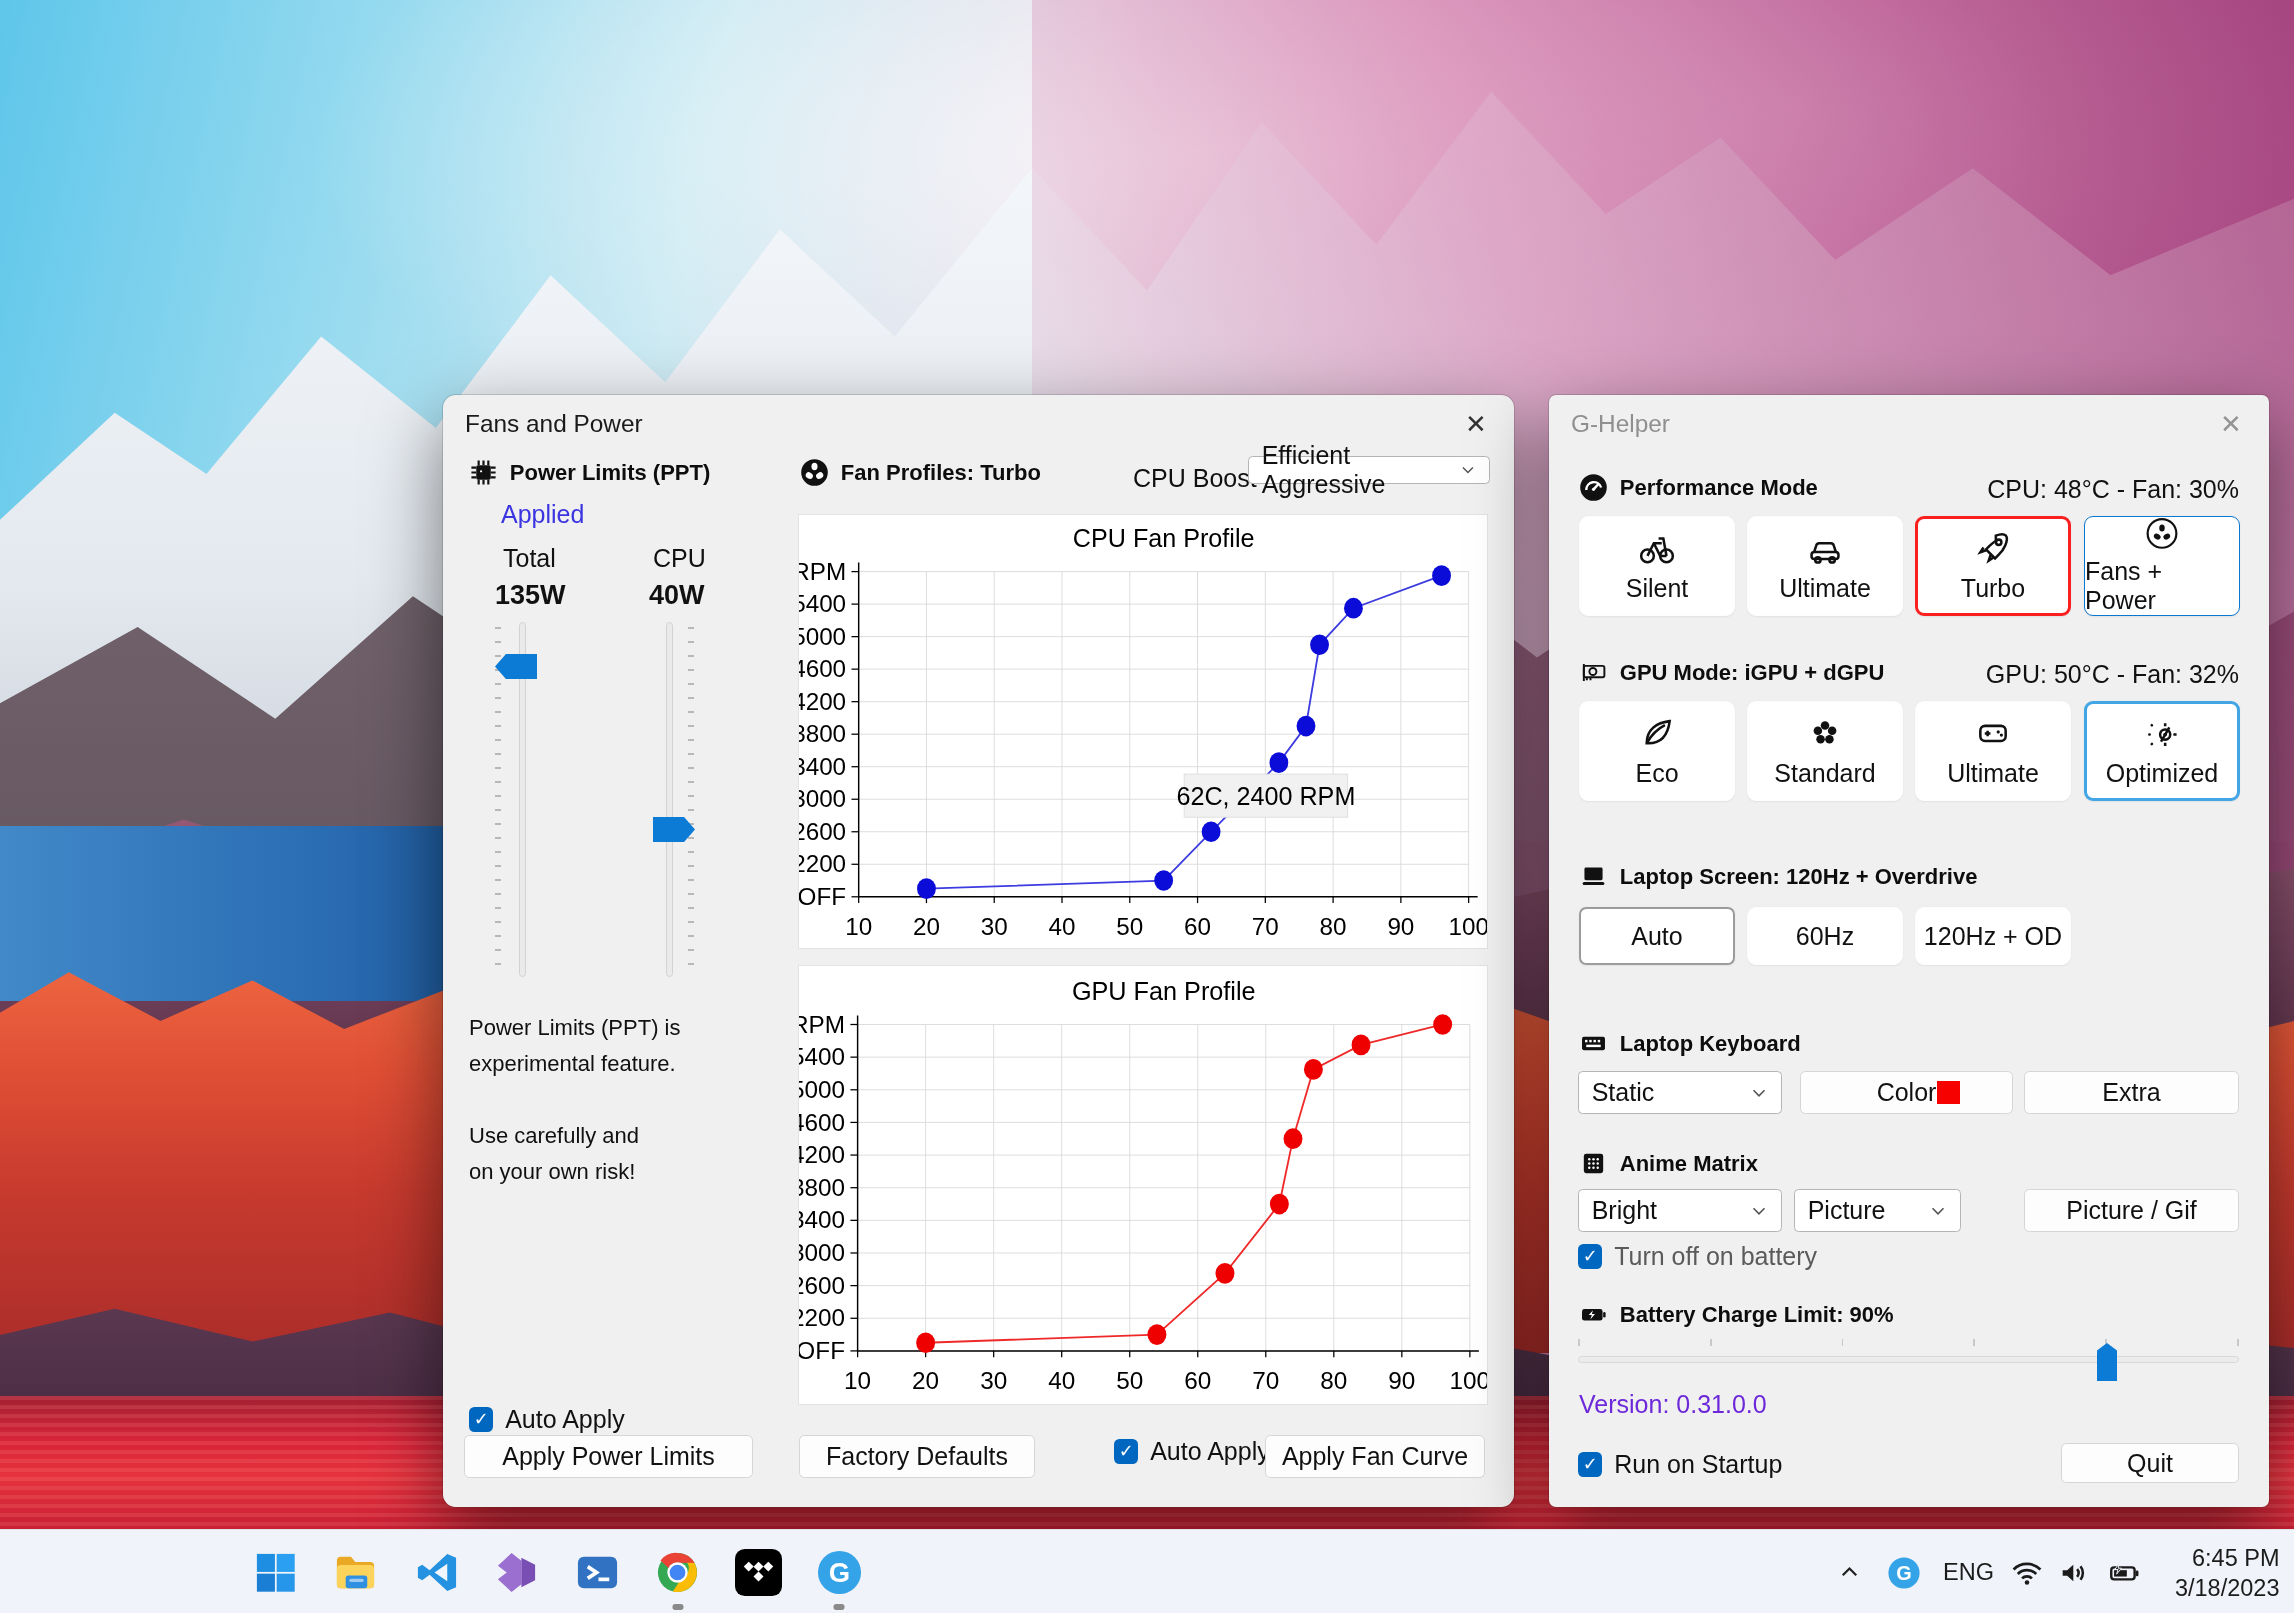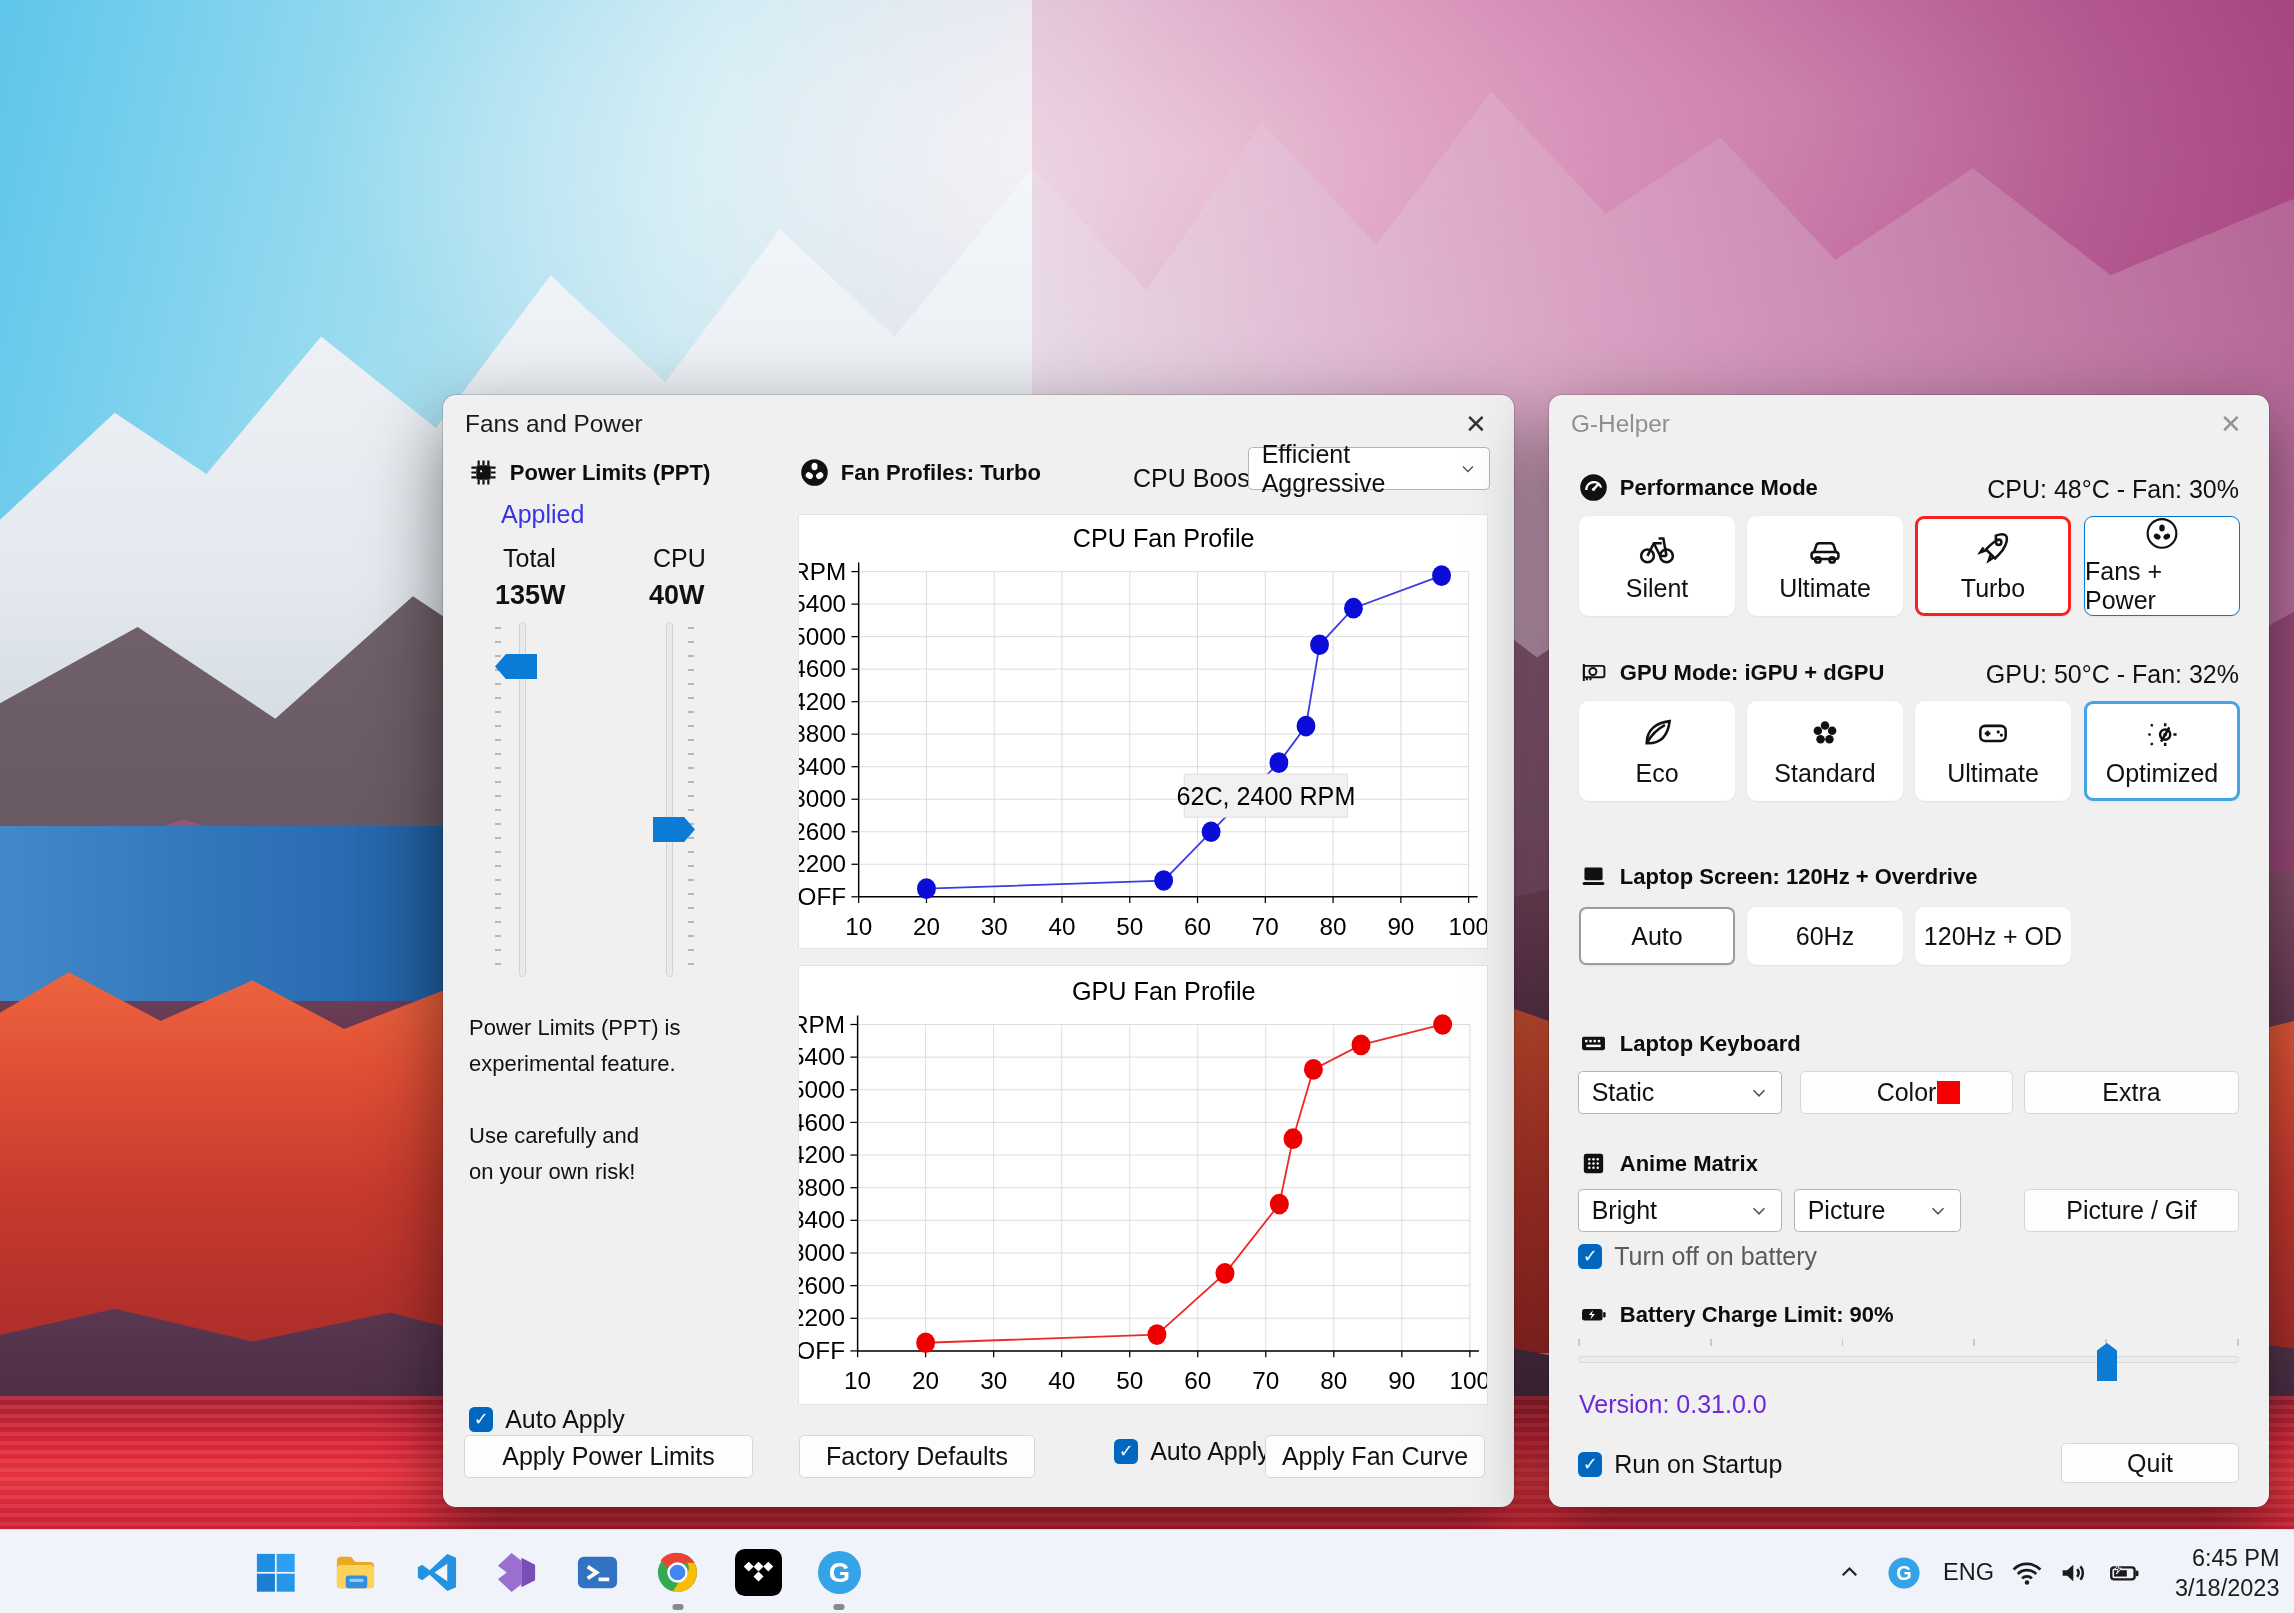--- a/index.html
+++ b/index.html
@@ -35,21 +35,21 @@
     clip-path:polygon(0% 35%,5% 15%,11% 40%,17% 18%,23% 45%,30% 20%,37% 50%,45% 22%,52% 48%,60% 25%,68% 52%,76% 28%,84% 50%,92% 30%,100% 45%,100% 100%,0% 100%); }
   .redlake { left:0; right:0; top:91.3%; height:8.7%;
     background:linear-gradient(180deg,#a32033 0%,#d92439 35%,#e6333f 60%,#c91f34 100%); }
   .redlake::after { content:""; position:absolute; inset:0;
     background:repeating-linear-gradient(180deg, rgba(255,145,135,.18) 0 3.6px, transparent 3.6px 9px); }
 
   
   .win { position:absolute; background:#f0f0f0; border-radius:12.7px;
     box-shadow:0 27px 72px rgba(0,0,0,.5), 0 0 0 0.9px rgba(0,0,0,.14); }
   #fans-win { left:443px; top:395px; width:1071px; height:1112px; }
-  #gh-win   { left:1549px; top:395px; width:720px; height:1112px; }
+  #gh-win   { left:1549px; top:395px; width:720px; height:1112px;border-radius:7px; }
   .wtitle { position:absolute; left:22px; top:14.5px; font-size:24.4px; color:#1a1a1a; }
   .wclose { position:absolute; top:9px; right:14.5px; width:47px; height:40px; font-size:26px;
     color:#333; display:flex; align-items:center; justify-content:center; }
   #gh-win .wtitle { color:#8f8f8f; }
   #gh-win .wclose { color:#949494; }
 
   .h { position:absolute; display:flex; align-items:center; gap:11.8px; font-weight:bold;
        font-size:22px; color:#0d0d0d; white-space:nowrap; }
   .h svg { width:29px; height:29px; flex:0 0 auto; }
   .statustext { position:absolute; font-size:25px; color:#111; white-space:nowrap; }
@@ -174,21 +174,21 @@
         <g fill="#fff">
           <ellipse cx="12" cy="7" rx="2.5" ry="3.1"></ellipse>
           <ellipse cx="7.7" cy="14.5" rx="2.5" ry="3.1" transform="rotate(120 7.7 14.5)"></ellipse>
           <ellipse cx="16.3" cy="14.5" rx="2.5" ry="3.1" transform="rotate(240 16.3 14.5)"></ellipse>
         </g>
         <circle cx="12" cy="12" r="1.5" fill="#111"></circle>
       </svg>
     <span>Fan Profiles: Turbo</span>
   </div>
   <div class="statustext" style="left:690px; top:69px;">CPU Boost</div>
-  <div class="dd" style="left:805px; top:52px; width:242px; height:43px;">
+  <div class="dd" style="left:805px; top:61px; width:242px; height:28px;">
     <span>Efficient Aggressive</span>
     <svg viewBox="0 0 24 24">
         <path d="M6 9l6 6 6-6" stroke="#555" stroke-width="1.8" fill="none"></path>
       </svg>
   </div>
 
   <div class="chartpanel" style="left:355px; top:119px; width:690px; height:435px;">
     <svg id="cpu-fan-chart" viewBox="0 0 763 482">
         <line x1="65" y1="63" x2="65" y2="425" stroke="#d9d9d9" stroke-width="1"></line>
         <line x1="140.44444444444446" y1="63" x2="140.44444444444446" y2="425" stroke="#d9d9d9" stroke-width="1"></line>

